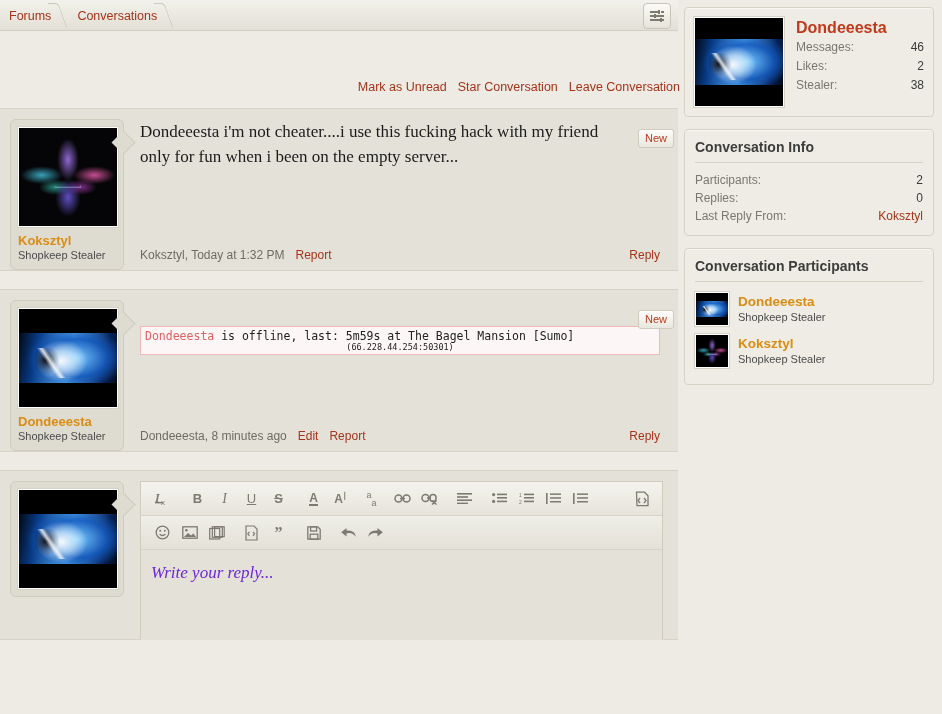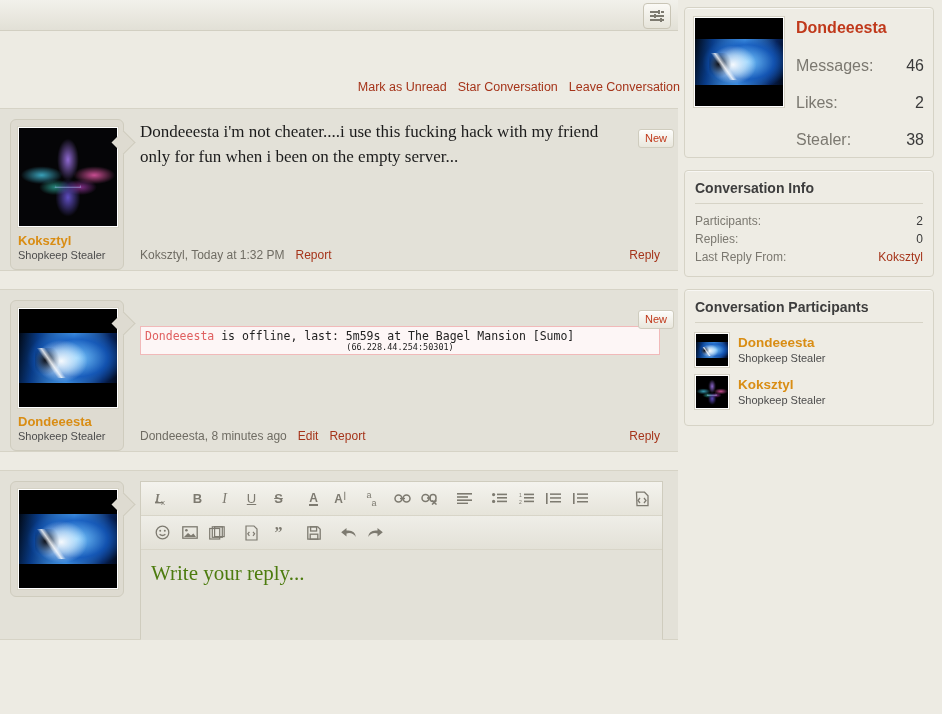--- a/index.html
+++ b/index.html
@@ -166,38 +166,38 @@
   .tgroup{display:flex;align-items:center;gap:0px;margin:0 4px;}
   .tbtn{
     width:27px;height:24px;display:flex;align-items:center;justify-content:center;
     border-radius:3px;cursor:pointer;color:#7d7a70;
     font-size:14px;
   }
   .tbtn svg{display:block;}
   .tb-right{margin-left:auto;margin-right:2px;}
   .editor-area{
     padding:12px 10px 0 10px;font-family:"Liberation Serif", serif;
-    font-size:21px;color:#4d7c0f;line-height:22px;background:#e3e1d8;
-    height:90px;box-sizing:border-box;
+    font-size:17px;color:#6d28d9;line-height:22px;background:#e3e1d8;
+    height:90px;box-sizing:border-box;font-style:italic;
   }
 
   
   .side{position:absolute;left:684px;top:7px;width:250px;}
   .card{
     background:#eeece4;border:1px solid #d6d3c6;border-radius:4px;
     margin-bottom:12px;box-shadow:0 1px 0 rgba(255,255,255,.6) inset;
   }
   .usercard{display:flex;padding:9px;}
   .usercard .ava{
     width:88px;height:88px;flex:0 0 88px;border:1px solid #fff;
     box-shadow:0 0 0 1px #d6d3c6;overflow:hidden;position:relative;background:#000;
   }
   .usercard .uinfo{flex:1;padding-left:12px;padding-top:1px;}
   .uname{font-size:16px;font-weight:bold;color:#c0391b;line-height:19px;text-decoration:none;display:block;}
-  .statline{display:flex;justify-content:space-between;font-size:16px;line-height:17px;margin-top:20px;text-align:center;}
+  .statline{display:flex;justify-content:space-between;font-size:12px;line-height:17px;margin-top:2px;text-align:center;}
   .statline .k{color:#7b7870;}
   .statline .v{color:#3a3a3a;}
 
   .card-h{
     font-size:14px;font-weight:bold;color:#3d3d3d;padding:9px 10px 7px 10px;
   }
   .card-h-rule{height:1px;background:#d6d3c6;margin:0 10px;}
   .card-b{padding:8px 10px 10px 10px;}
   .inforow{display:flex;justify-content:space-between;font-size:12px;line-height:18px;}
   .inforow .k{color:#7b7870;}
@@ -213,20 +213,30 @@
   .prow .pinfo{padding-left:9px;}
   .pname{font-size:13.5px;font-weight:bold;color:#d98d14;text-decoration:none;display:block;line-height:16px;}
   .ptitle{font-size:11px;color:#4c4c4c;line-height:13px;}
 </style>
 </head>
 <body>
 
 <div class="page">
 
   <div class="crumbbar">
+    <div class="crumbs">
+      <a class="crumb crumb-first" href="#">
+        <span>Forums</span>
+        <span class="sep"></span>
+      </a>
+      <a class="crumb" href="#">
+        <span>Conversations</span>
+        <span class="sep"></span>
+      </a>
+    </div>
     <div class="filter-btn">
       <svg width="14" height="12" viewBox="0 0 14 12">
         <g fill="#7d7a70">
           <rect x="0" y="1" width="9" height="2"></rect>
           <rect x="11" y="1" width="3" height="2"></rect>
           <rect x="0" y="5" width="4" height="2"></rect>
           <rect x="6" y="5" width="8" height="2"></rect>
           <rect x="0" y="9" width="10" height="2"></rect>
           <rect x="12" y="9" width="2" height="2"></rect>
           <rect x="8" y="0" width="2" height="4"></rect>

